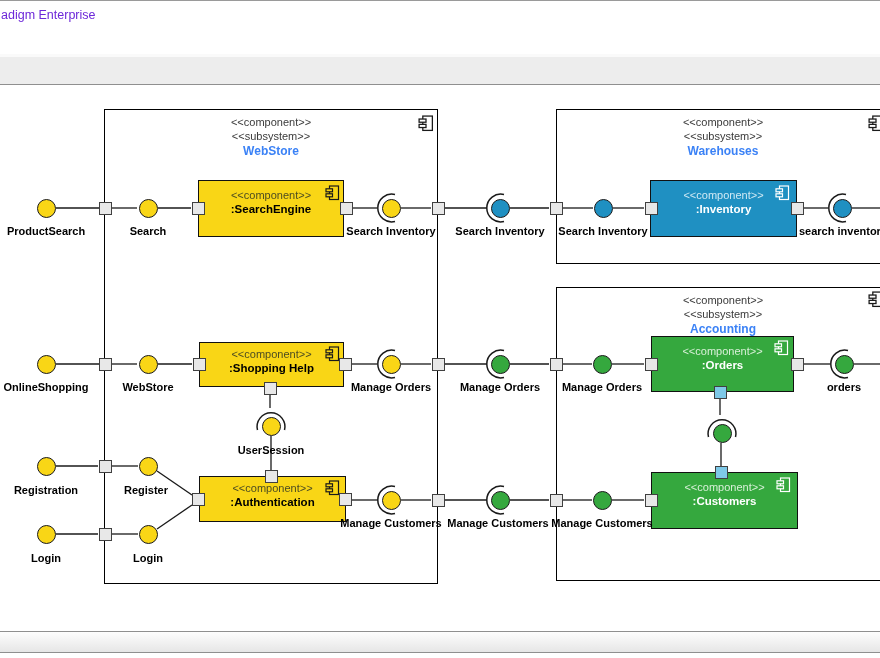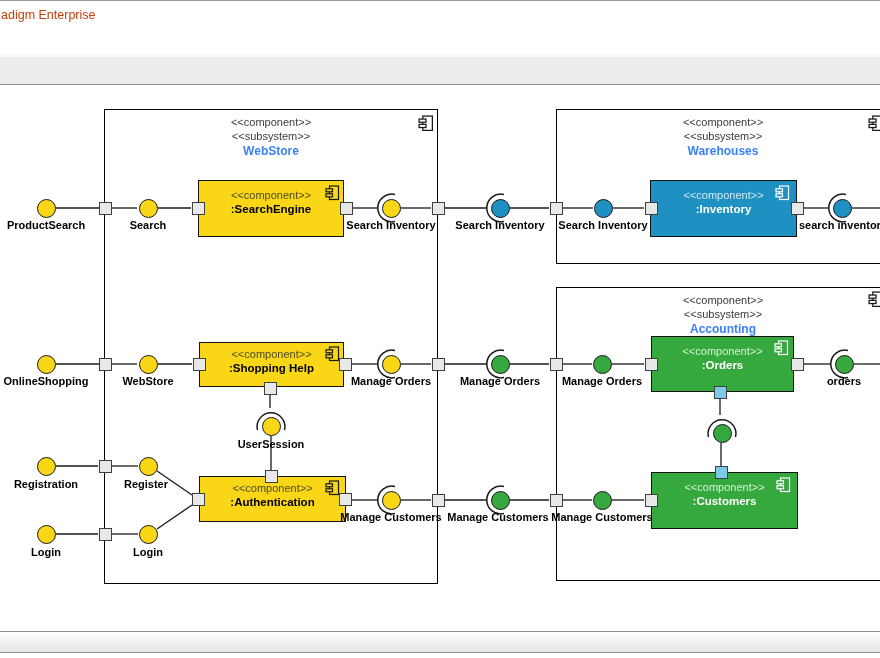--- a/index.html
+++ b/index.html
@@ -1,20 +1,20 @@
 <!DOCTYPE html>
 <html><head>
 <meta charset="utf-8">
 <style>
   html,body{margin:0;padding:0;background:#fff;}
   .window{position:relative;width:880px;height:658px;overflow:hidden;
           font-family:"Liberation Sans",sans-serif;background:#fff;border-top:1px solid #9a9a9a;box-sizing:border-box;}
   
   .titlebar{position:absolute;left:0;top:0;width:880px;height:29px;background:#fff;}
-  .title-text{position:absolute;left:1px;top:0;line-height:29px;font-size:12.5px;color:#c2410c;white-space:nowrap;}
+  .title-text{position:absolute;left:1px;top:0;line-height:29px;font-size:12.5px;color:#6d28d9;white-space:nowrap;}
   .menubar{position:absolute;left:0;top:29px;width:880px;height:24px;background:#f1f1f1;}
   .menu-item{position:absolute;top:0;height:24px;line-height:26px;font-size:12px;color:#111;cursor:default;white-space:nowrap;}
   .gapbar{position:absolute;left:0;top:53px;width:880px;height:3px;background:#fafafa;}
   .toolbar{position:absolute;left:0;top:56px;width:880px;height:28px;background:#ededed;border-bottom:1px solid #8f8f8f;box-sizing:border-box;}
   .canvas{position:absolute;left:0;top:85px;width:880px;height:545px;background:#fff;}
   .statusbar{position:absolute;left:0;top:630px;width:880px;height:22px;
              background:linear-gradient(#fdfdfd,#e6e6e6);border-top:1px solid #8f8f8f;border-bottom:1px solid #8f8f8f;box-sizing:border-box;}
   
   .subsys{position:absolute;background:#fff;border:1.4px solid #000;box-sizing:border-box;text-align:center;}
   .subsys .hdr{padding-top:5px;}
@@ -31,21 +31,21 @@
   .comp.green{background:#35A83E;}
   .comp.green .stereo{color:#d8f0d8;}
   .comp.green .cname{color:#fff;}
   .pad7{padding-top:7px;} .pad4{padding-top:4px;}
   .port{position:absolute;width:13px;height:13px;background:#E8E8E8;border:1.4px solid #404040;box-sizing:border-box;}
   .port.blueport{background:#7EC9E8;}
   .ball{position:absolute;width:19px;height:19px;border-radius:50%;border:1.7px solid #1a1a1a;box-sizing:border-box;}
   .ball.y{background:#F9D616;}
   .ball.b{background:#1F90C2;}
   .ball.g{background:#35A83E;}
-  .lbl{position:absolute;transform:translateX(-50%);font-size:11px;font-weight:bold;color:#000;white-space:nowrap;}
+  .lbl{position:absolute;transform:translateX(-50%);font-size:11px;font-weight:bold;color:#000;white-space:nowrap;margin-top:6px;}
   .lines{position:absolute;left:0;top:0;width:880px;height:658px;pointer-events:none;}
   .lines line{stroke:#1a1a1a;stroke-width:1.3;}
   .lines path{stroke:#1a1a1a;stroke-width:1.5;fill:none;}
   .cicon{position:absolute;}
   .cicon rect{stroke-width:1.2;}
   .ic-dark rect{stroke:#1a1a1a;fill:#fff;}
   .ic-yellow rect{stroke:#1a1a1a;fill:#F9D616;}
   .ic-wblue rect{stroke:#fff;fill:#1F90C2;}
   .ic-wgreen rect{stroke:#fff;fill:#35A83E;}
 </style>

